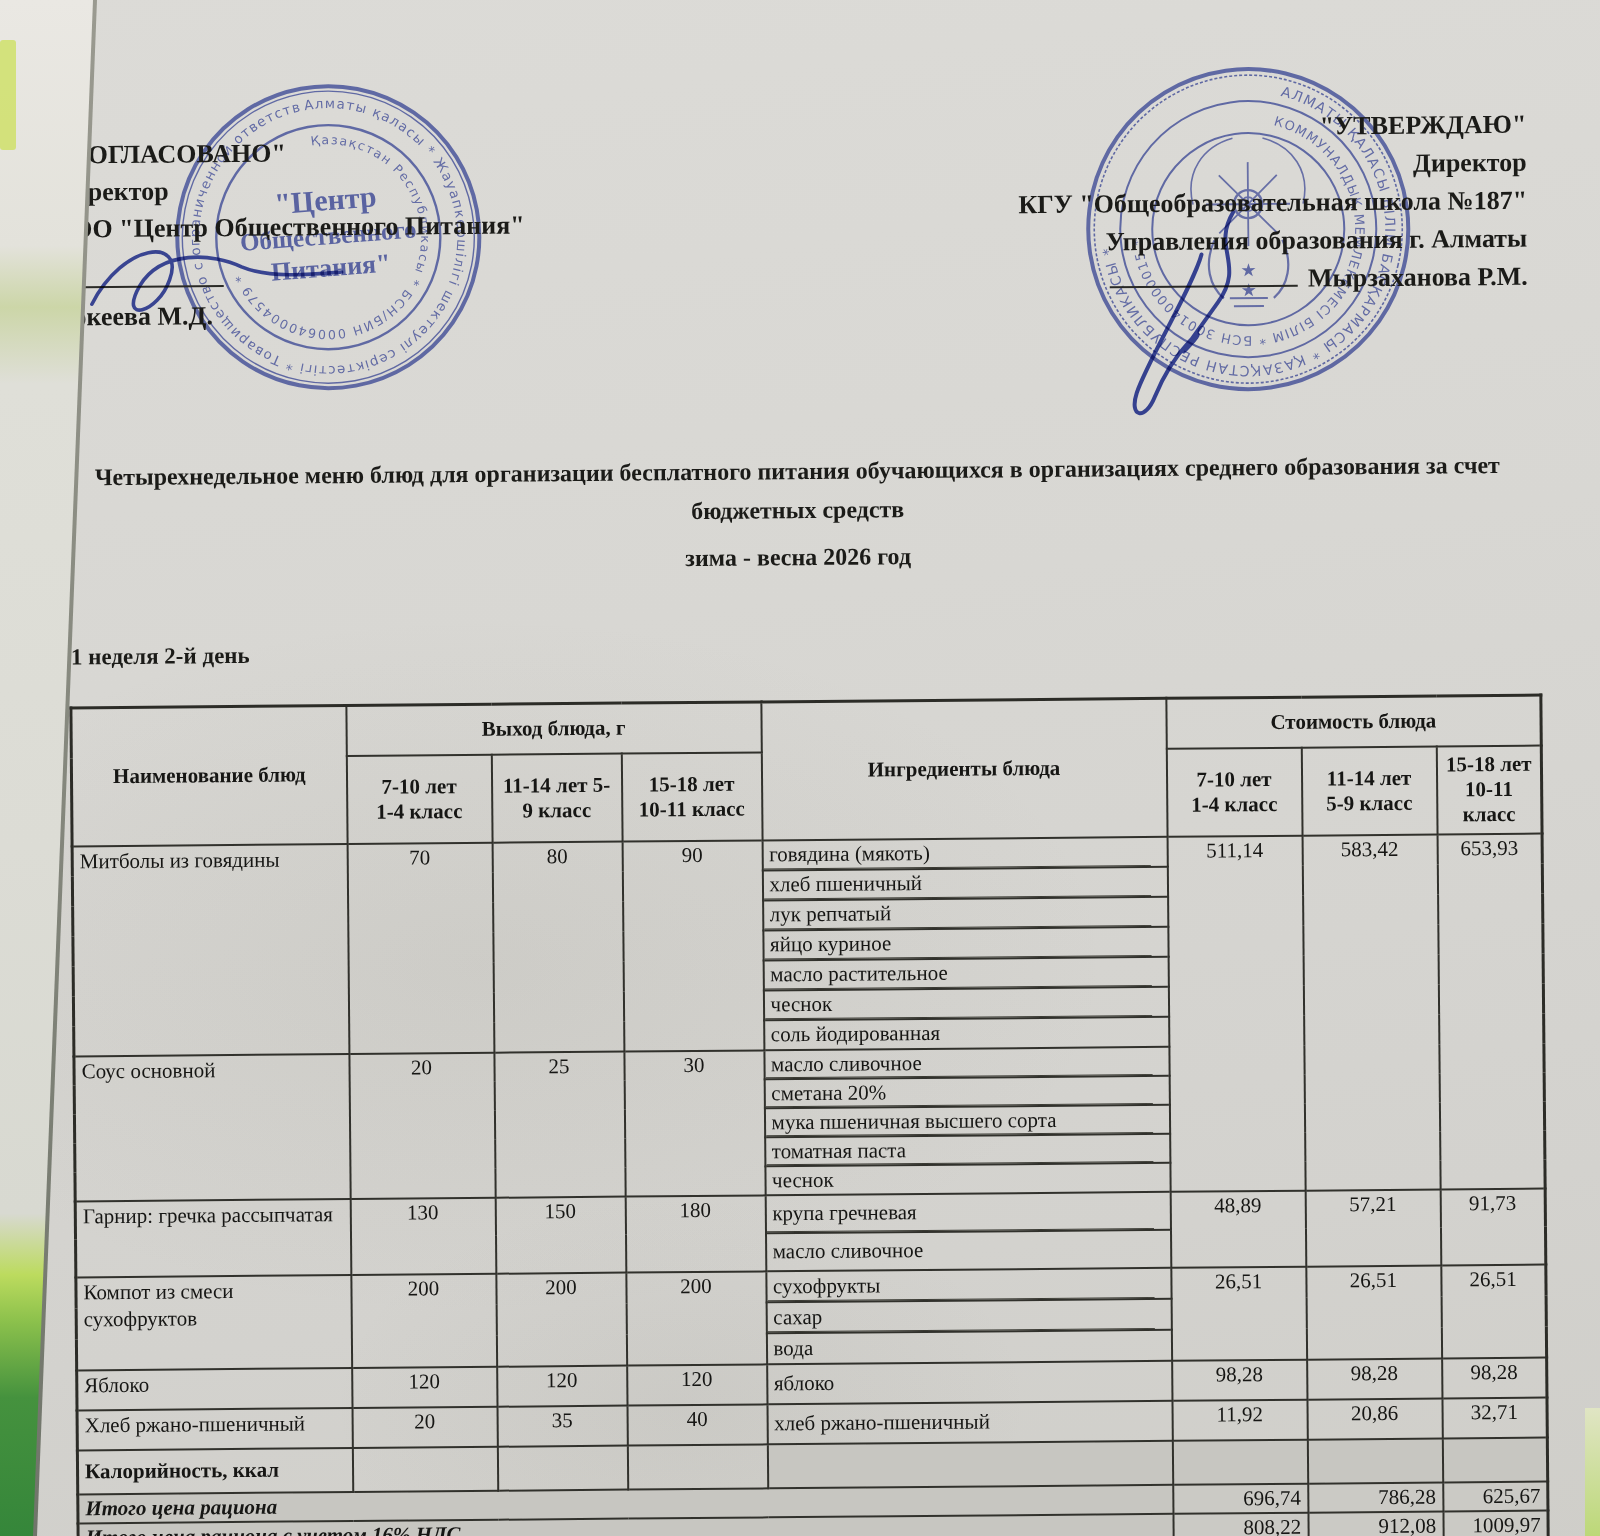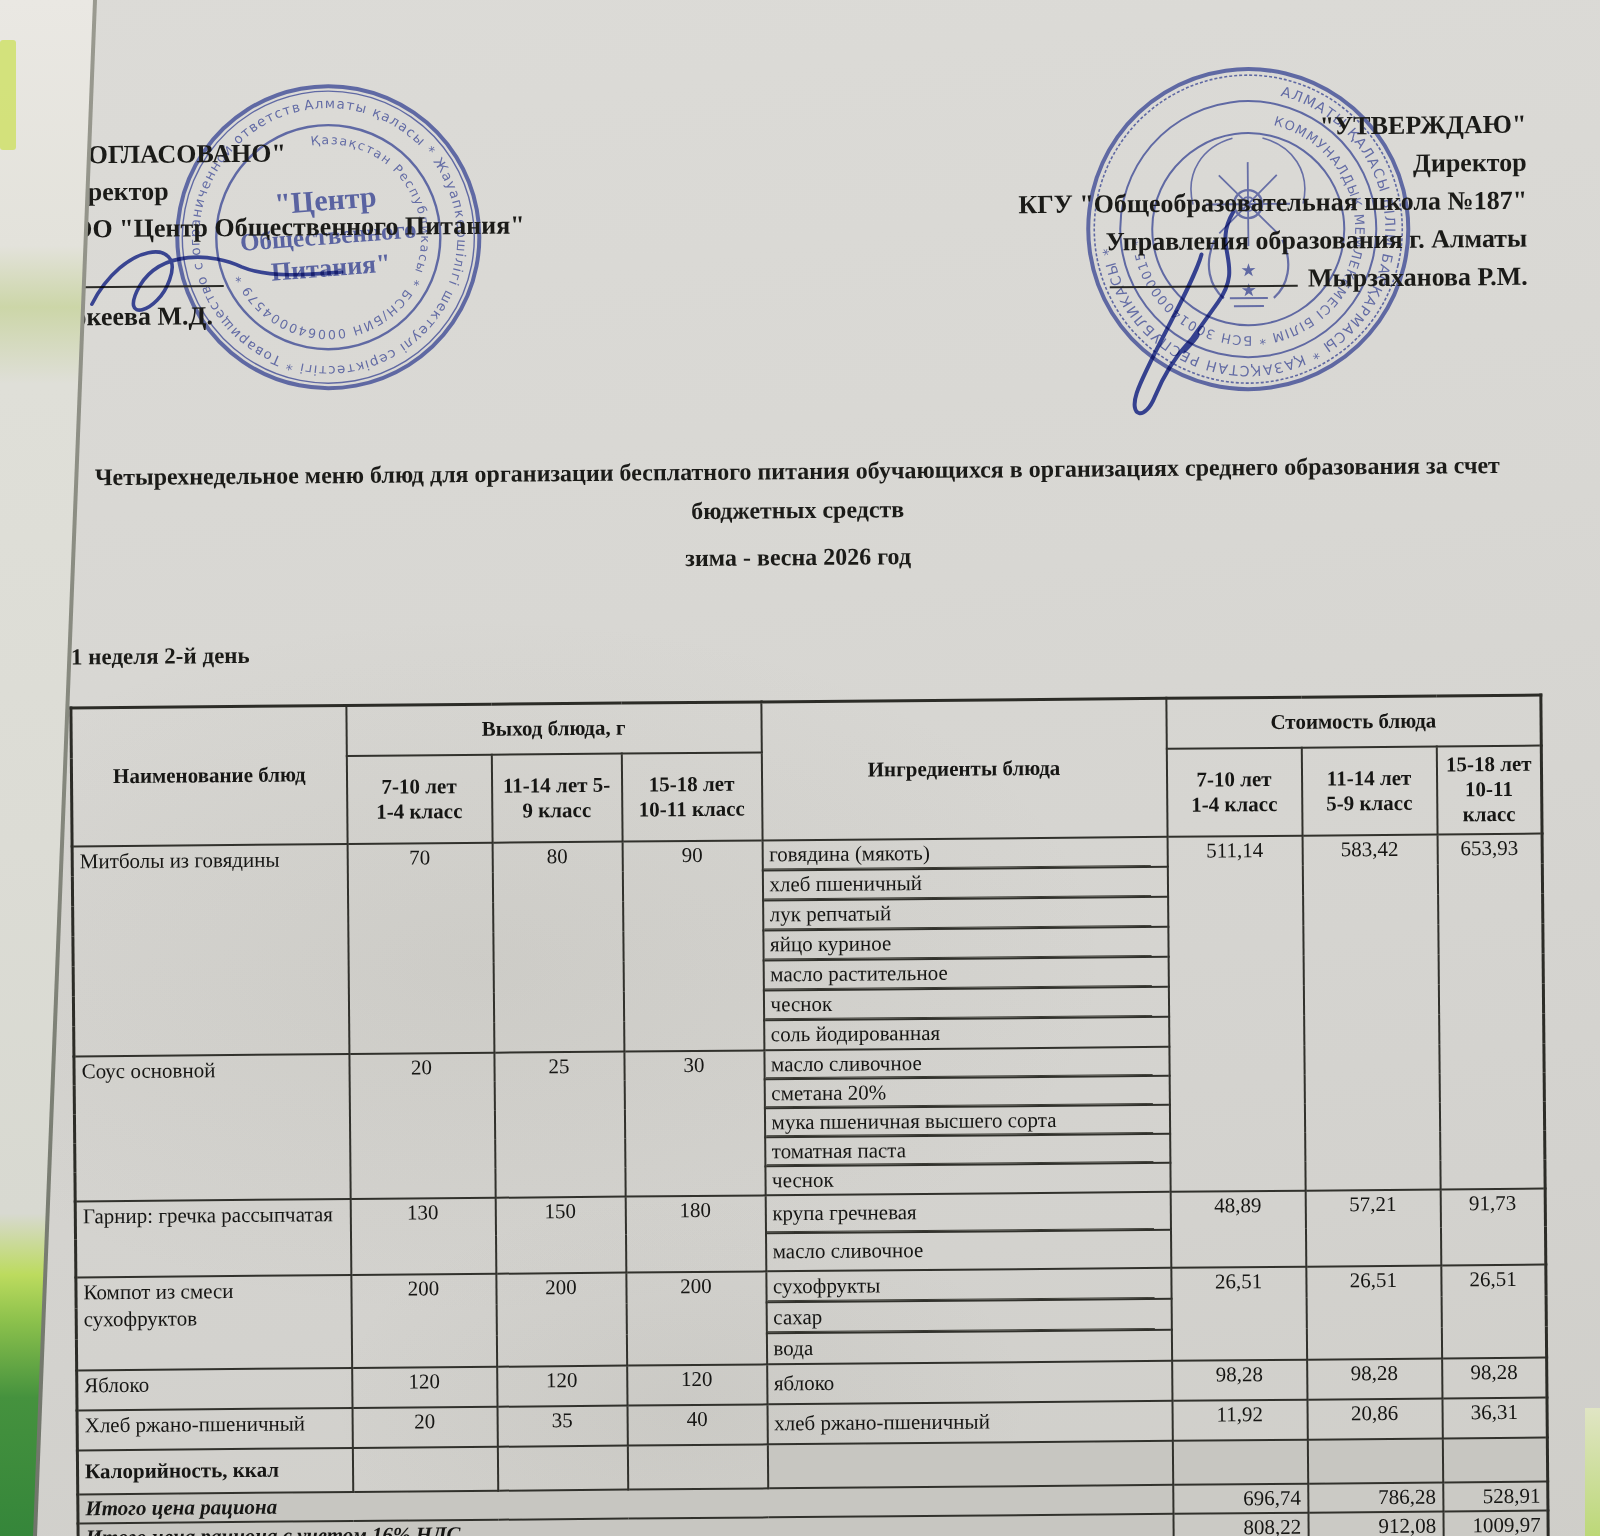--- a/index.html
+++ b/index.html
@@ -305,39 +305,39 @@
             </tr>
 
             <tr class="h40">
               <td class="name-cell">Хлеб ржано-пшеничный</td>
               <td class="out-cell">20</td>
               <td class="out-cell">35</td>
               <td class="out-cell">40</td>
               <td class="ing ing-first ing-last">хлеб ржано-пшеничный</td>
               <td class="price-cell">11,92</td>
               <td class="price-cell">20,86</td>
-              <td class="price-cell">36,31</td>
+              <td class="price-cell">32,71</td>
             </tr>
 
             <tr class="h44">
               <td class="cal-label">Калорийность, ккал</td>
               <td></td>
               <td></td>
               <td></td>
               <td class="shade"></td>
               <td class="shade"></td>
               <td class="shade"></td>
               <td class="shade"></td>
             </tr>
 
             <tr class="h23">
               <td class="total-label shade" colspan="5">Итого цена рациона</td>
               <td class="total-val shade-light">696,74</td>
               <td class="total-val shade-light">786,28</td>
-              <td class="total-val shade-light">528,91</td>
+              <td class="total-val shade-light">625,67</td>
             </tr>
 
             <tr class="h23">
               <td class="total-label shade" colspan="5">Итого цена рациона с учетом 16% НДС</td>
               <td class="total-val shade-light">808,22</td>
               <td class="total-val shade-light">912,08</td>
               <td class="total-val shade-light">1009,97</td>
             </tr>
           </tbody>
         </table>

